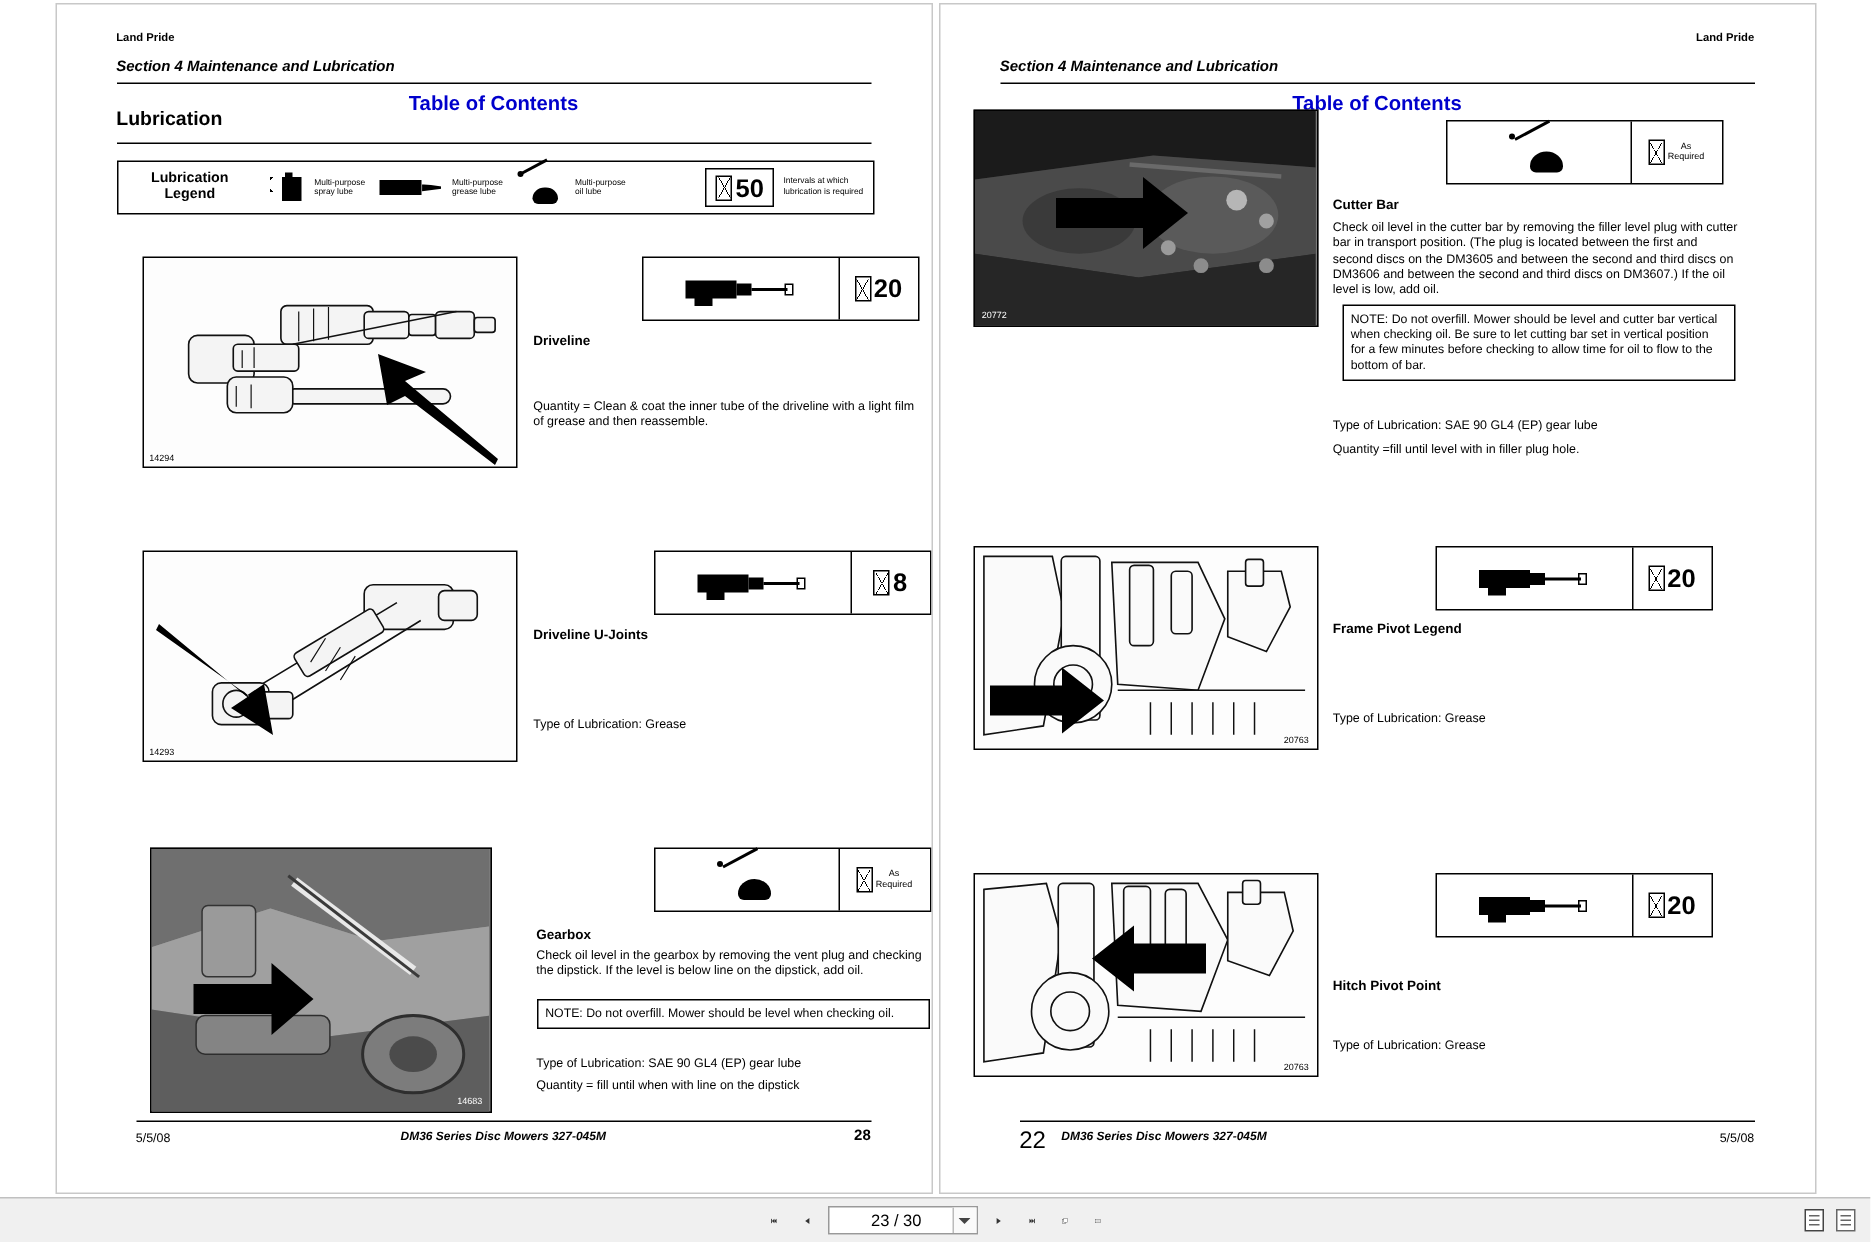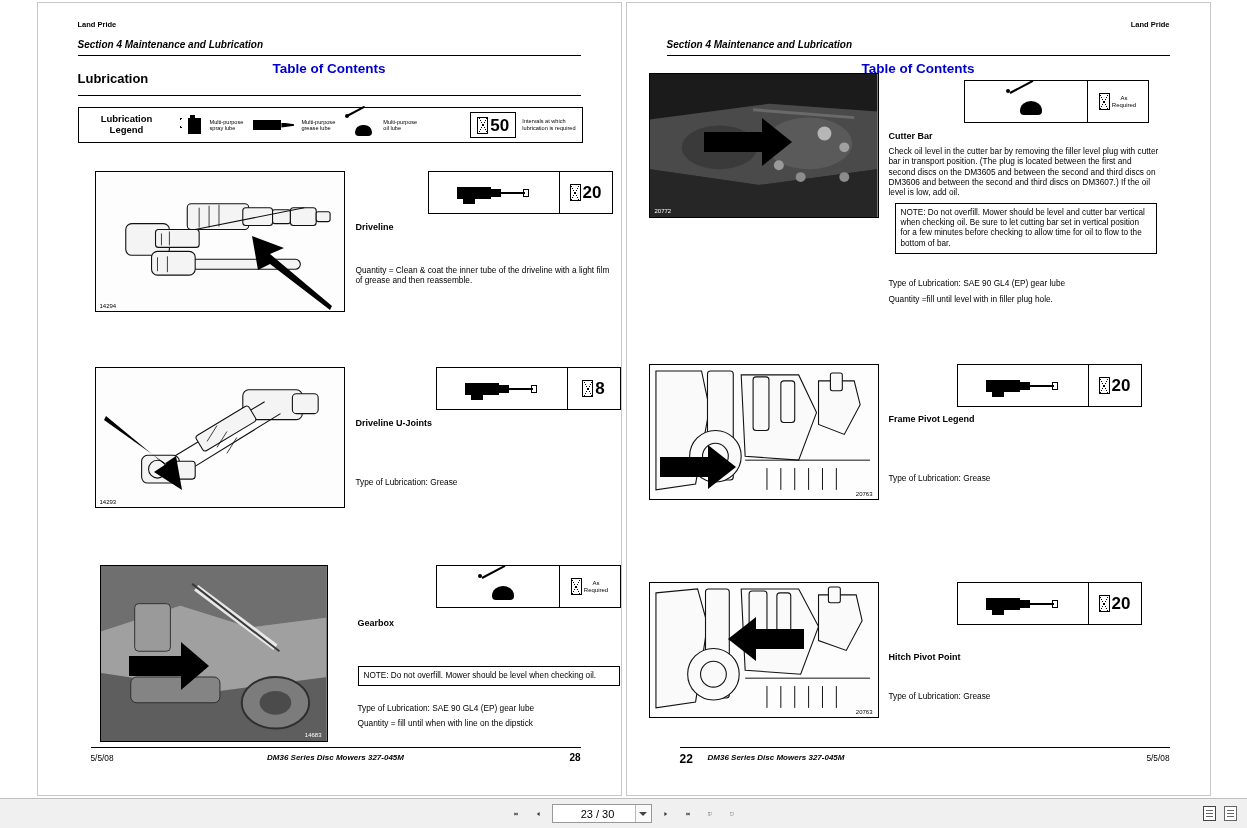--- a/index.html
+++ b/index.html
@@ -264,21 +264,21 @@
   .footer .f-left { position: absolute; left: 0; top: 5px; }
   .footer .f-right { position: absolute; right: 0; top: 5px; }
   .footer .f-center {
     position: absolute; left: 0; right: 0; top: 5px;
     text-align: center;
     font-style: italic;
     font-weight: bold;
     font-size: 8px;
   }
   .footer .f-pageno-r { position: absolute; right: 0; top: 4px; font-weight: bold; font-size: 10px; }
-  .footer .f-pageno-l { position: absolute; left: 0; top: 4px; font-weight: bold; font-size: 12px; }
+  .footer .f-pageno-l { position: absolute; left: 0; top: 4px; font-weight: normal; font-size: 16px; }
   .footer .f-center-l {
     position: absolute; left: 28px; top: 5px;
     font-style: italic; font-weight: bold; font-size: 8px;
   }
 
   
   .toolbar {
     position: absolute;
     left: 0; bottom: 0;
     width: 1247px; height: 30px;
@@ -516,20 +516,21 @@
               <span class="spout" style="left:6px;top:3px;width:26px;"></span>
               <span class="body" style="left:16px;width:22px;height:14px;"></span>
             </span>
           </div>
           <div class="spec-right asreq">
             <span class="hg"></span>
             <span class="asreq-txt">As<br>Required</span>
           </div>
         </div>
         <div class="item-title" style="left:320px; top:615px;">Gearbox</div>
+        <div class="item-body" style="left:320px; top:628px; width:262px;">Check oil level in the gearbox by removing the vent plug and checking the dipstick. If the level is below line on the dipstick, add oil.</div>
         <div class="note" style="left:320px; top:663px; width:262px;">NOTE: Do not overfill. Mower should be level when checking oil.</div>
         <div class="item-body" style="left:320px; top:700px; width:262px;">Type of Lubrication: SAE 90 GL4 (EP) gear lube</div>
         <div class="item-body" style="left:320px; top:715px; width:262px;">Quantity = fill until when with line on the dipstick</div>
 
         <div class="footer">
           <span class="f-left">5/5/08</span>
           <span class="f-center">DM36 Series Disc Mowers  327-045M</span>
           <span class="f-pageno-r">28</span>
         </div>
 

